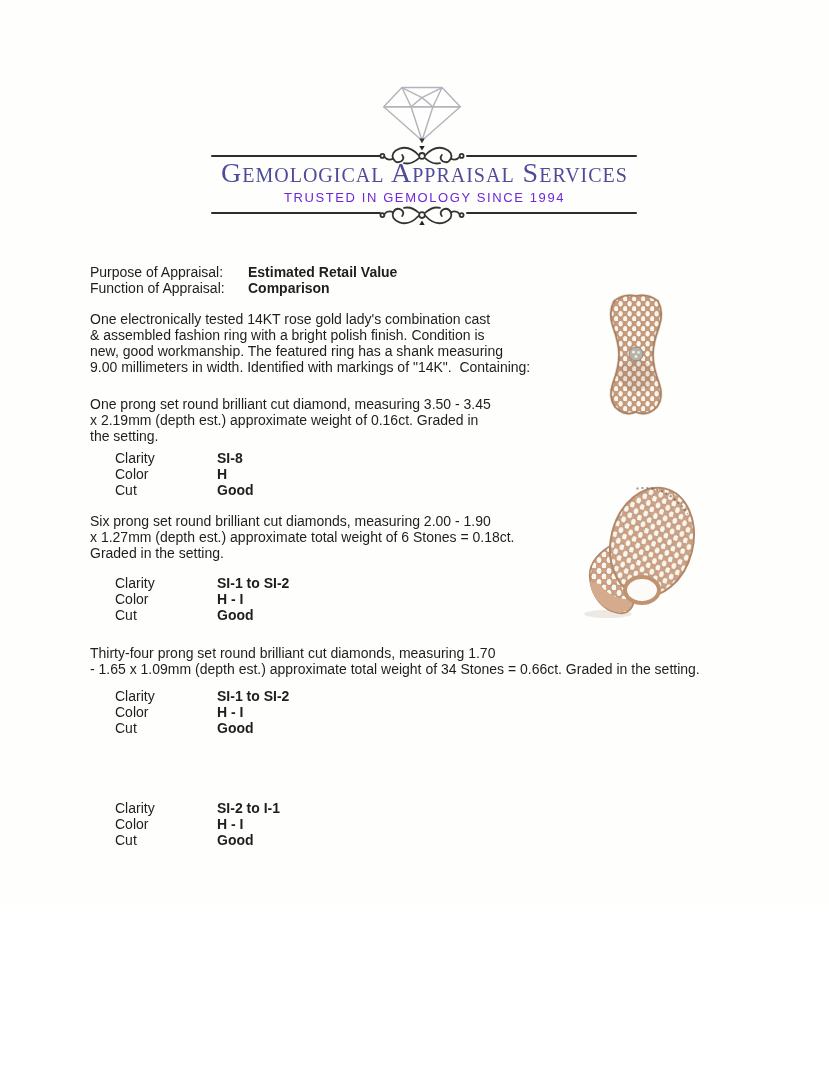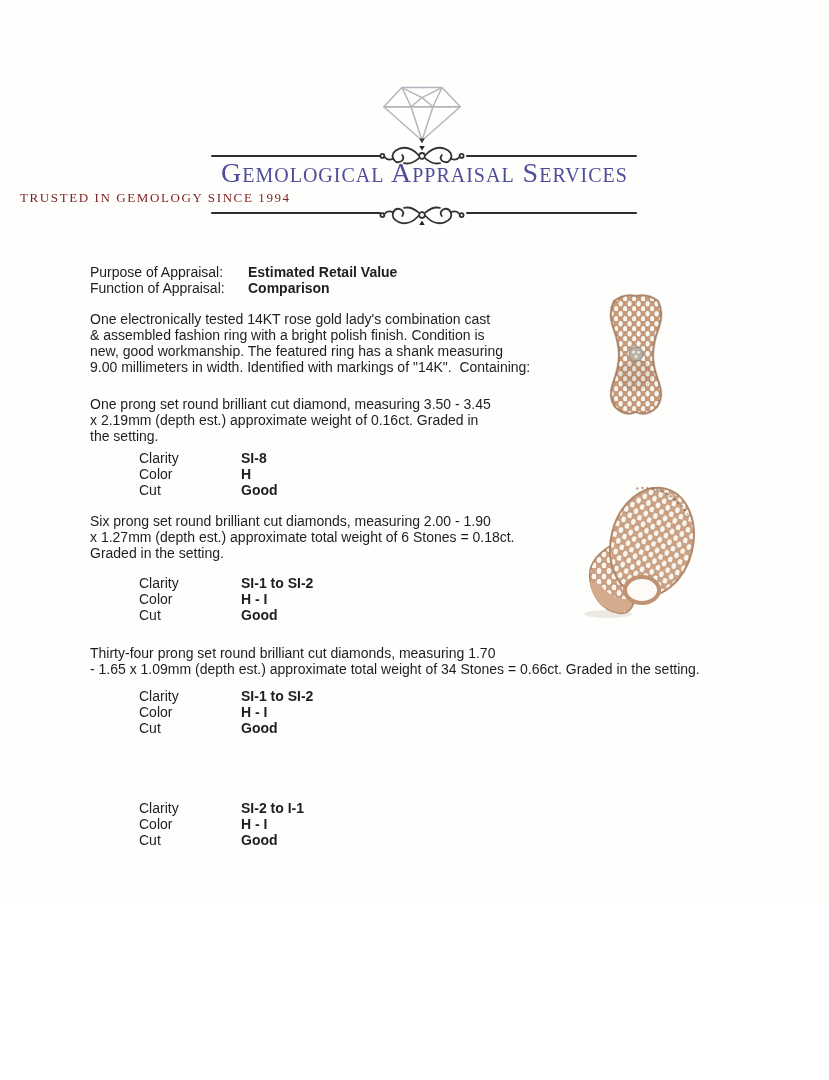--- a/index.html
+++ b/index.html
@@ -26,46 +26,46 @@
     text-align:center;
     font-family:"Liberation Serif", serif;
     font-variant:small-caps;
     font-size:28px;line-height:34px;
     letter-spacing:1px;
     color:#4f4b99;
     white-space:nowrap;
   }
   .brand-tagline{
     position:absolute;left:20px;top:190px;width:809px;
-    text-align:left;
-    font-family:Liberation Serif, serif;
+    text-align:center;
+    font-family:Liberation Sans, sans-serif;
     text-transform:uppercase;
     font-size:13px;line-height:16px;
     letter-spacing:1.6px;
-    color:#7f1d1d;
+    color:#6d28d9;
     white-space:nowrap;
   }
   
   .txt{font-size:14px;line-height:16px;white-space:pre-wrap;}
   .appraisal{
     position:absolute;left:90px;top:264px;
     display:grid;grid-template-columns:158px auto;
     font-size:14px;line-height:16px;
   }
   .appraisal .val{font-weight:700;}
   .para{position:absolute;left:90px;width:680px;}
   .para-intro{top:311px;}
   .para-stone0{top:396px;}
   .para-stone1{top:513px;}
   .para-stone2{top:645px;}
   .para-stone3{top:754px;}
   .grades{
     position:absolute;left:115px;
     display:grid;grid-template-columns:102px auto;
-    font-size:14px;line-height:16px;margin-left:24px;
+    font-size:14px;line-height:16px;
   }
   .grades-0{top:450px;}
   .grades-1{top:575px;}
   .grades-2{top:688px;}
   .grades-3{top:800px;}
   .grades .gval{font-weight:700;}
   
   .photo-ring-top{position:absolute;left:600px;top:291px;width:72px;height:128px;}
   .photo-ring-side{position:absolute;left:576px;top:480px;width:128px;height:142px;}
   

